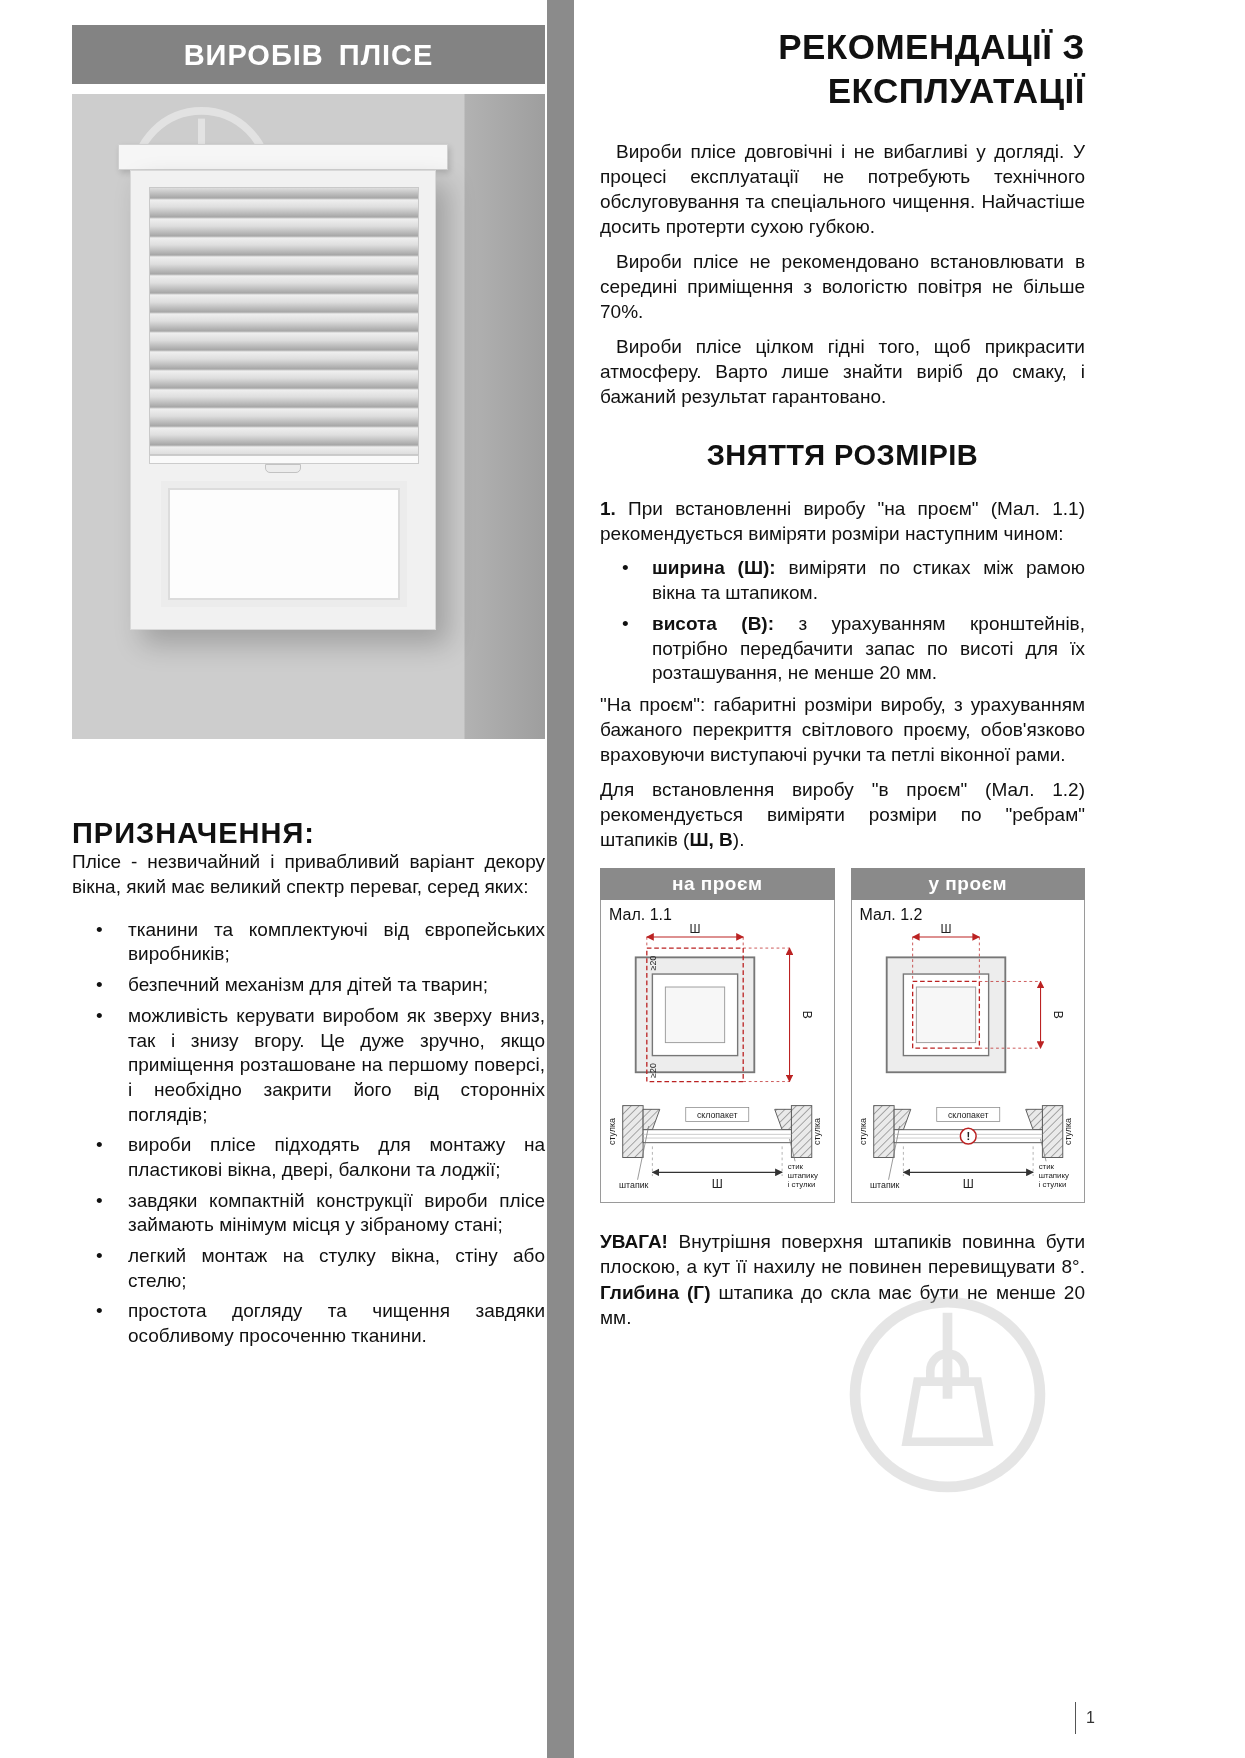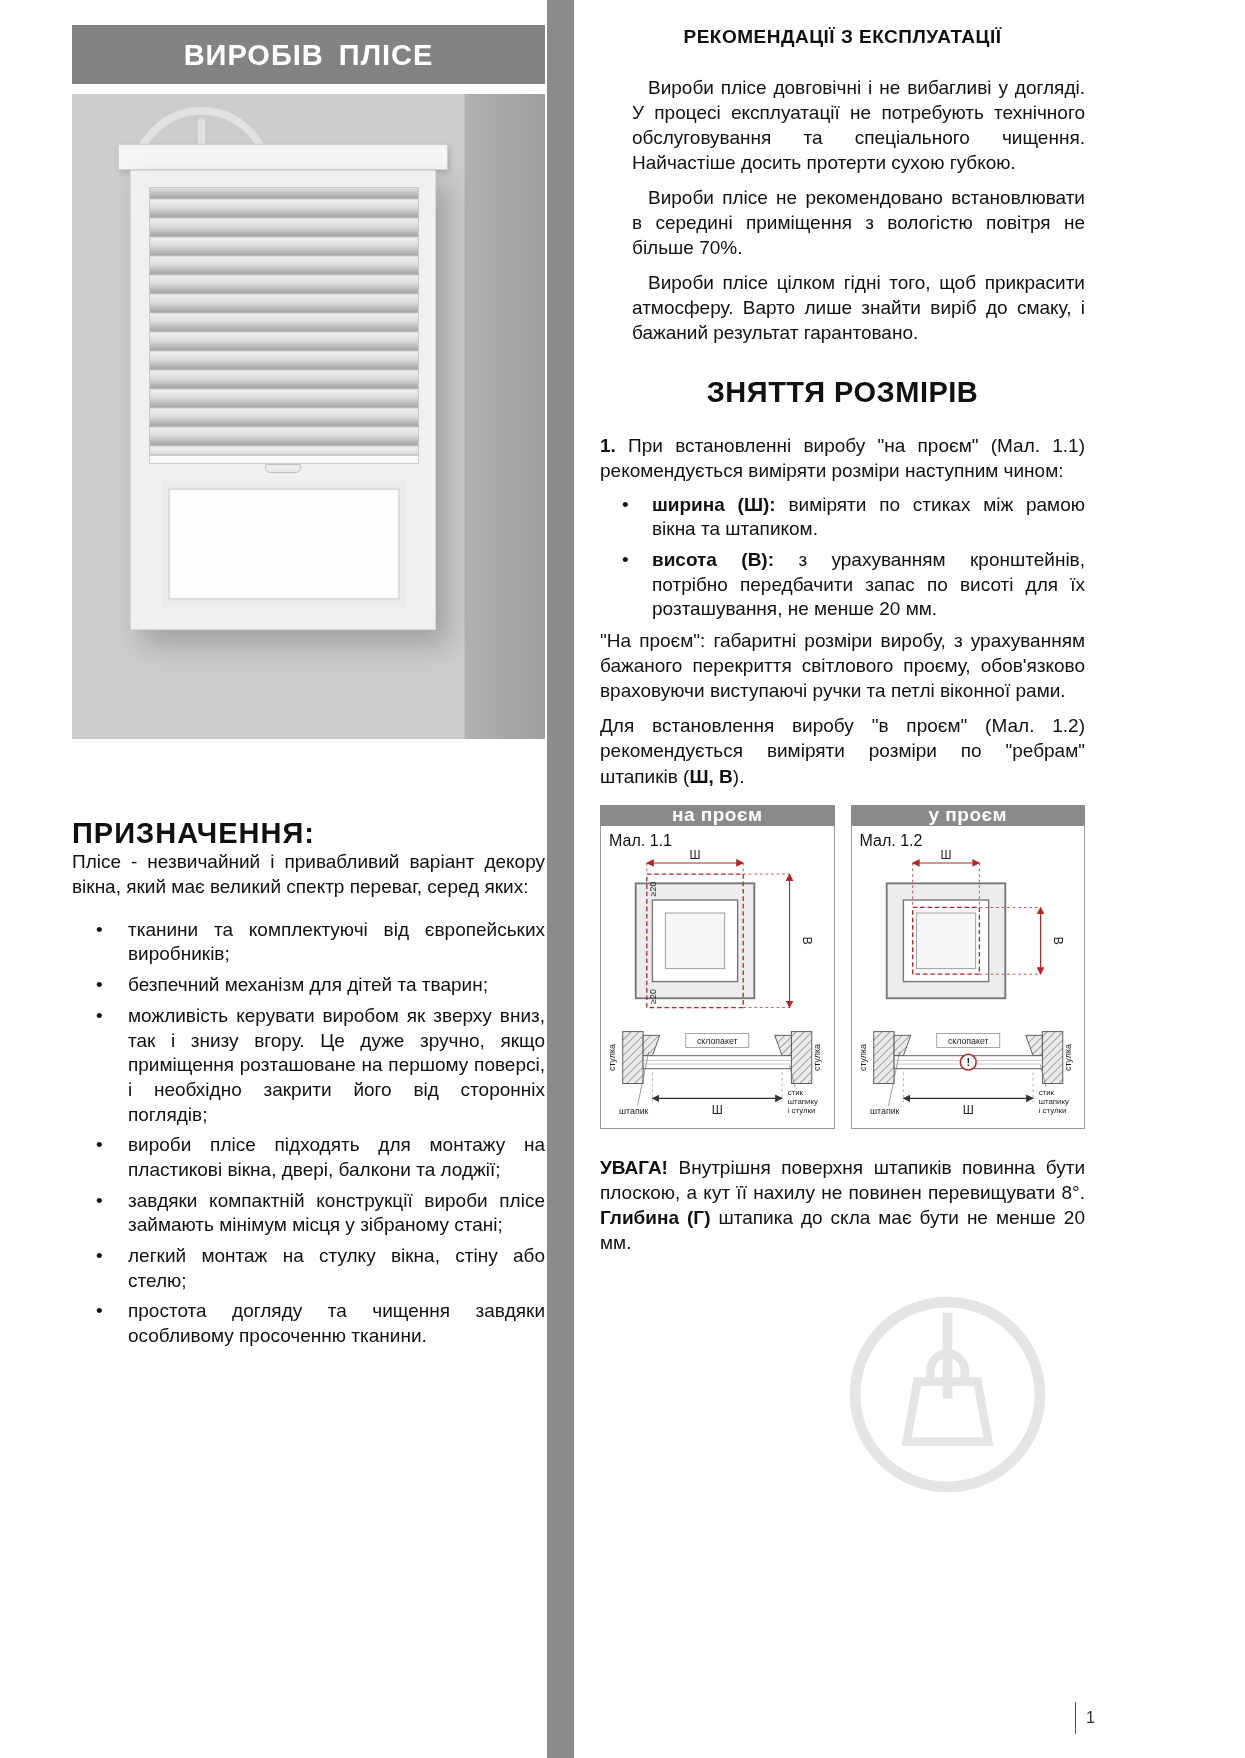--- a/index.html
+++ b/index.html
@@ -35,33 +35,33 @@
   .wm-figs { left:240px; top:1262px; width:215px; height:215px; color:#bdbdbd; opacity:.38; }
 
   .purpose-heading { margin-top:78px; text-align:left; font-size:29px; font-weight:700; letter-spacing:1px; }
   .intro { font-size:19px; line-height:1.3; text-align:justify; }
   ul.bullets { list-style:none; margin-top:18px; }
   ul.bullets li { position:relative; padding-left:56px; margin-bottom:6px; font-size:19px; line-height:1.3; text-align:justify; }
   ul.bullets li::before { content:"\2022"; position:absolute; left:24px; top:0; }
 
   
   .col-right { position:absolute; left:600px; top:25px; width:485px; }
-  .r-head { text-align:center; font-weight:700; font-size:19px; line-height:1.25; letter-spacing:.5px; margin-bottom:26px; }
+  .r-head { text-align:right; font-weight:700; font-size:35px; line-height:1.25; letter-spacing:.5px; margin-bottom:26px; }
   .col-right p { font-size:19px; line-height:1.32; text-align:justify; margin-bottom:10px; }
-  .col-right p.ind { text-indent:16px;margin-left:32px; }
+  .col-right p.ind { text-indent:16px; }
   .m-head { text-align:center; font-weight:700; font-size:29px; letter-spacing:.5px; margin:30px 0 24px; }
   .bld { font-weight:700; }
   ul.bullets.r li { padding-left:52px; }
   ul.bullets.r li::before { left:22px; }
   ul.bullets.r { margin-top:4px; margin-bottom:6px; }
 
   
   .figures { display:flex; gap:16px; margin-top:16px; }
   .fig { flex:1; }
-  .fig-head { height:21px; background:#8a8a8a; color:#fff; font-weight:700; font-size:19px;
+  .fig-head { height:32px; background:#8a8a8a; color:#fff; font-weight:700; font-size:19px;
               display:flex; align-items:center; justify-content:center; letter-spacing:.5px; }
   .fig-body { border:1px solid #9a9a9a; border-top:none; background:#fff; position:relative; }
   .fig-label { font-size:16px; padding:6px 8px 0; }
   .fig-svg { display:block; width:100%; height:278px; }
   .fig-svg text { font-family:"Liberation Sans", sans-serif; fill:#222; }
   .t-dim  { font-size:13px; }
   .t-small{ font-size:9.5px; }
   .t-tiny { font-size:8.5px; }
   .frame { fill:#ededed; stroke:#777; stroke-width:2; }
   .sash  { fill:#ffffff; stroke:#777; stroke-width:1.5; }

